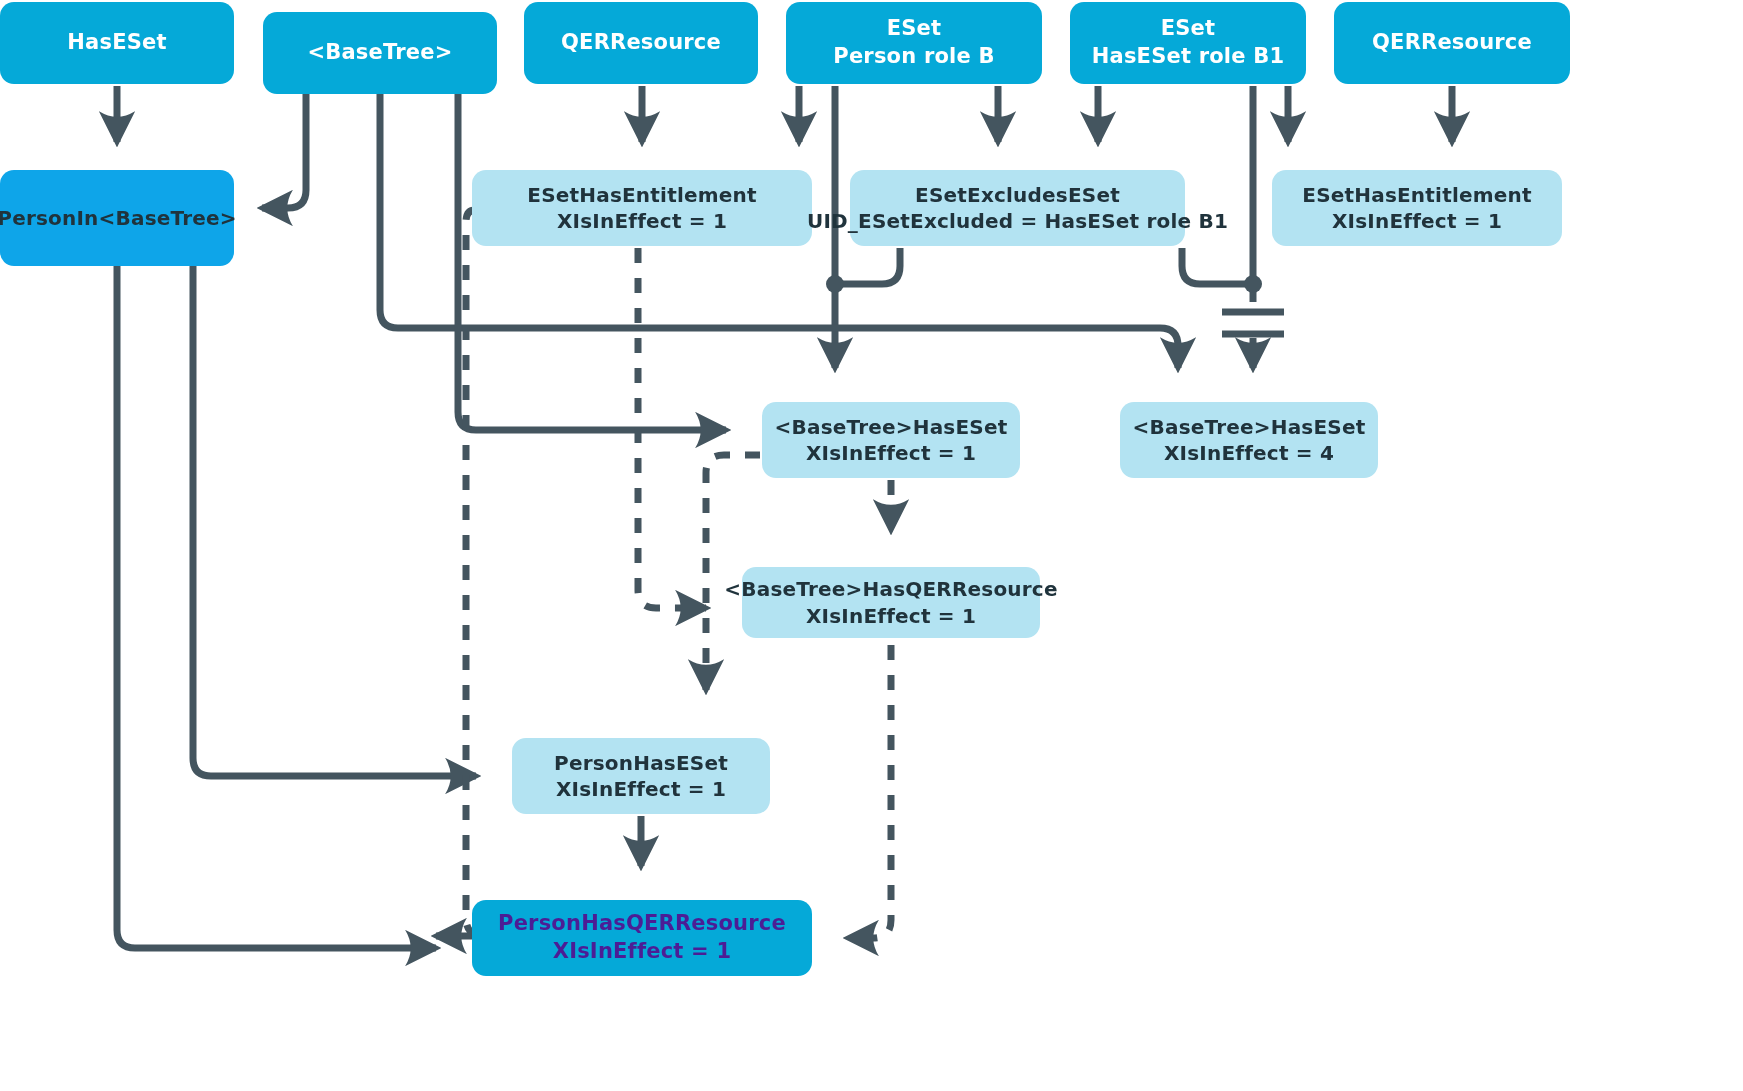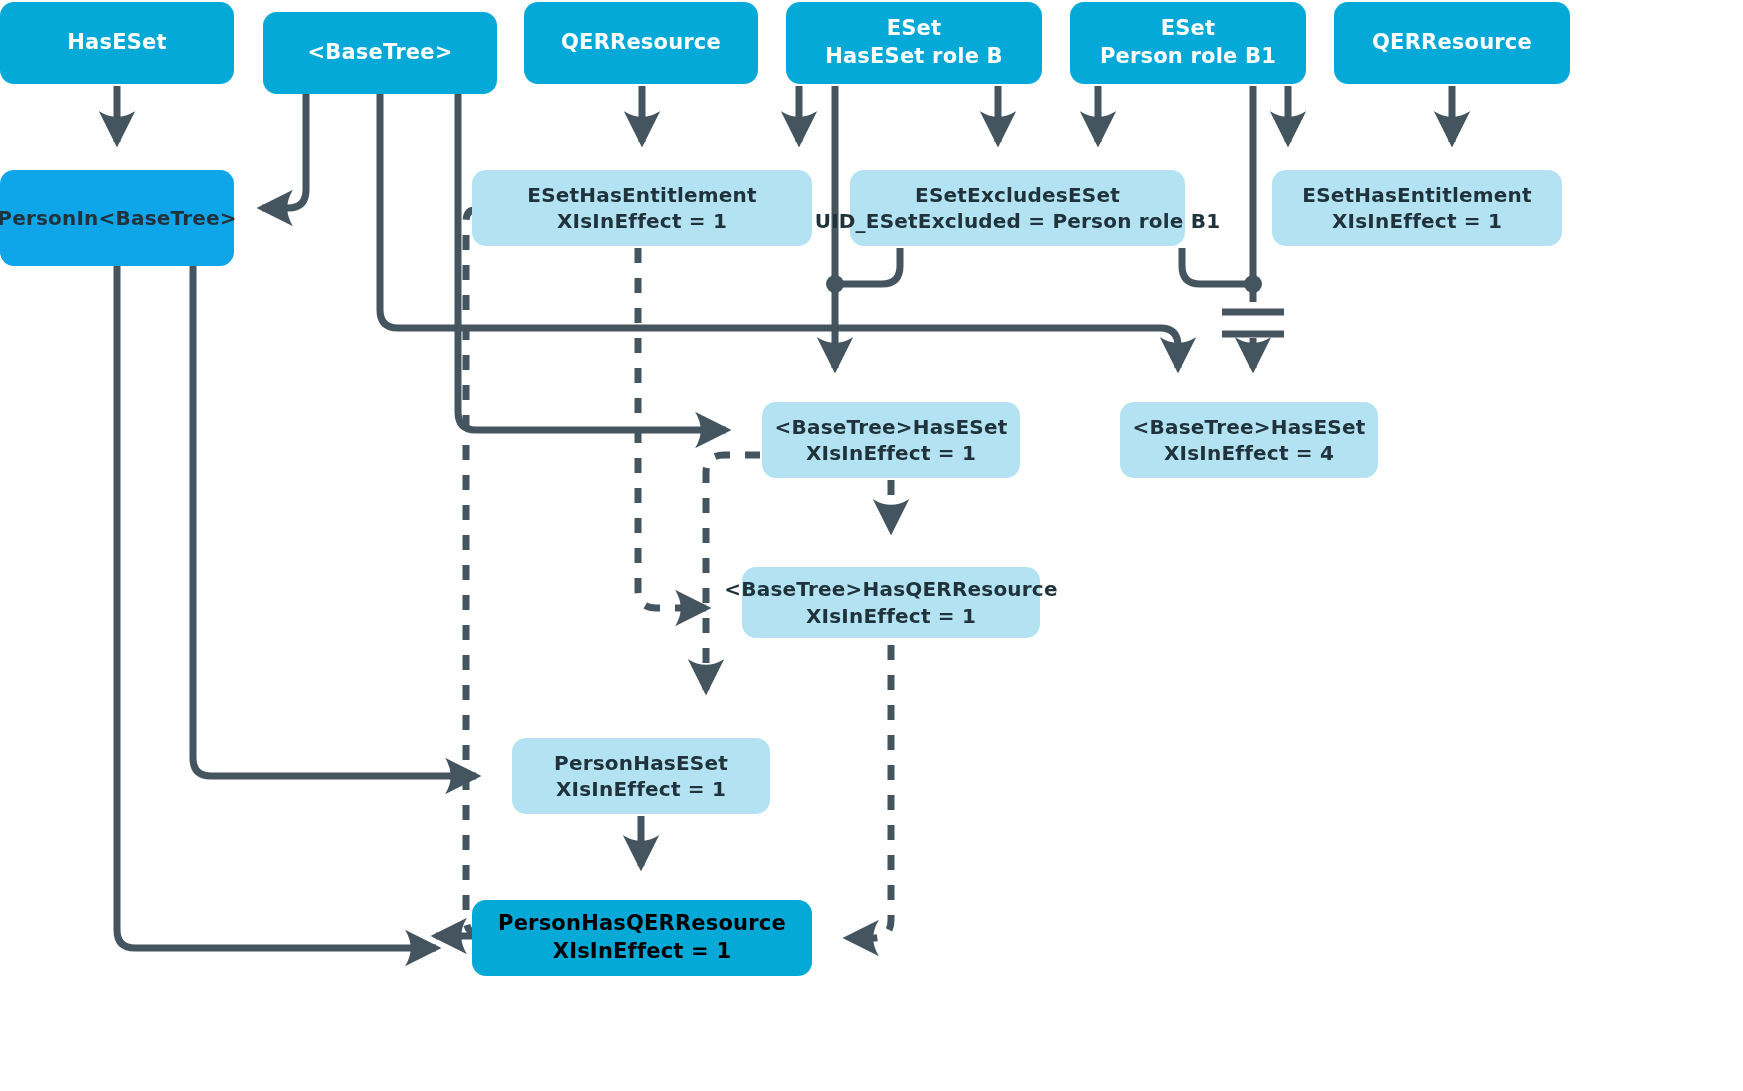--- a/index.html
+++ b/index.html
@@ -134,39 +134,39 @@
         <span class="line1">HasESet</span>
       </div>
       <div class="node primary" style="left: 263px; top: 2px; width: 234px; height: 82px; background: rgb(5, 169, 216); color: rgb(255, 255, 255); margin-top: 10px;">
         <span class="line1">&lt;BaseTree&gt;</span>
       </div>
       <div class="node primary" style="left: 524px; top: 2px; width: 234px; height: 82px; background: rgb(5, 169, 216); color: rgb(255, 255, 255);">
         <span class="line1">QERResource</span>
       </div>
       <div class="node primary" style="left: 786px; top: 2px; width: 256px; height: 82px; background: rgb(5, 169, 216); color: rgb(255, 255, 255);">
         <span class="line1">ESet</span>
-        <span class="line2">HasESet role B</span>
+        <span class="line2">Person role B</span>
       </div>
       <div class="node primary" style="left: 1070px; top: 2px; width: 236px; height: 82px; background: rgb(5, 169, 216); color: rgb(255, 255, 255);">
         <span class="line1">ESet</span>
-        <span class="line2">Person role B1</span>
+        <span class="line2">HasESet role B1</span>
       </div>
       <div class="node primary" style="left: 1334px; top: 2px; width: 236px; height: 82px; background: rgb(5, 169, 216); color: rgb(255, 255, 255);">
         <span class="line1">QERResource</span>
       </div>
       <div class="node secondary" style="left: 0px; top: 170px; width: 234px; height: 96px; background: #0ea5e9; color: rgb(32, 51, 60);">
         <span class="line1">PersonIn&lt;BaseTree&gt;</span>
       </div>
       <div class="node secondary" style="left: 472px; top: 170px; width: 340px; height: 76px; background: rgb(179, 227, 242); color: rgb(32, 51, 60);">
         <span class="line1">ESetHasEntitlement</span>
         <span class="line2">XIsInEffect = 1</span>
       </div>
       <div class="node secondary" style="left: 850px; top: 170px; width: 335px; height: 76px; background: rgb(179, 227, 242); color: rgb(32, 51, 60);">
         <span class="line1">ESetExcludesESet</span>
-        <span class="line2">UID_ESetExcluded = Person role B1</span>
+        <span class="line2">UID_ESetExcluded = HasESet role B1</span>
       </div>
       <div class="node secondary" style="left: 1272px; top: 170px; width: 290px; height: 76px; background: rgb(179, 227, 242); color: rgb(32, 51, 60);">
         <span class="line1">ESetHasEntitlement</span>
         <span class="line2">XIsInEffect = 1</span>
       </div>
       <div class="node secondary" style="left: 762px; top: 402px; width: 258px; height: 76px; background: rgb(179, 227, 242); color: rgb(32, 51, 60);">
         <span class="line1">&lt;BaseTree&gt;HasESet</span>
         <span class="line2">XIsInEffect = 1</span>
       </div>
       <div class="node secondary" style="left: 1120px; top: 402px; width: 258px; height: 76px; background: rgb(179, 227, 242); color: rgb(32, 51, 60);">
@@ -174,18 +174,18 @@
         <span class="line2">XIsInEffect = 4</span>
       </div>
       <div class="node secondary" style="left: 742px; top: 567px; width: 298px; height: 71px; background: rgb(179, 227, 242); color: rgb(32, 51, 60);">
         <span class="line1">&lt;BaseTree&gt;HasQERResource</span>
         <span class="line2">XIsInEffect = 1</span>
       </div>
       <div class="node secondary" style="left: 512px; top: 738px; width: 258px; height: 76px; background: rgb(179, 227, 242); color: rgb(32, 51, 60);">
         <span class="line1">PersonHasESet</span>
         <span class="line2">XIsInEffect = 1</span>
       </div>
-      <div class="node primary" style="left: 472px; top: 900px; width: 340px; height: 76px; background: rgb(5, 169, 216); color: #000000;">
+      <div class="node primary" style="left: 472px; top: 900px; width: 340px; height: 76px; background: rgb(5, 169, 216); color: #4c1d95;">
         <span class="line1">PersonHasQERResource</span>
         <span class="line2">XIsInEffect = 1</span>
       </div>
     </div>
 </div>
 
 </body></html>

